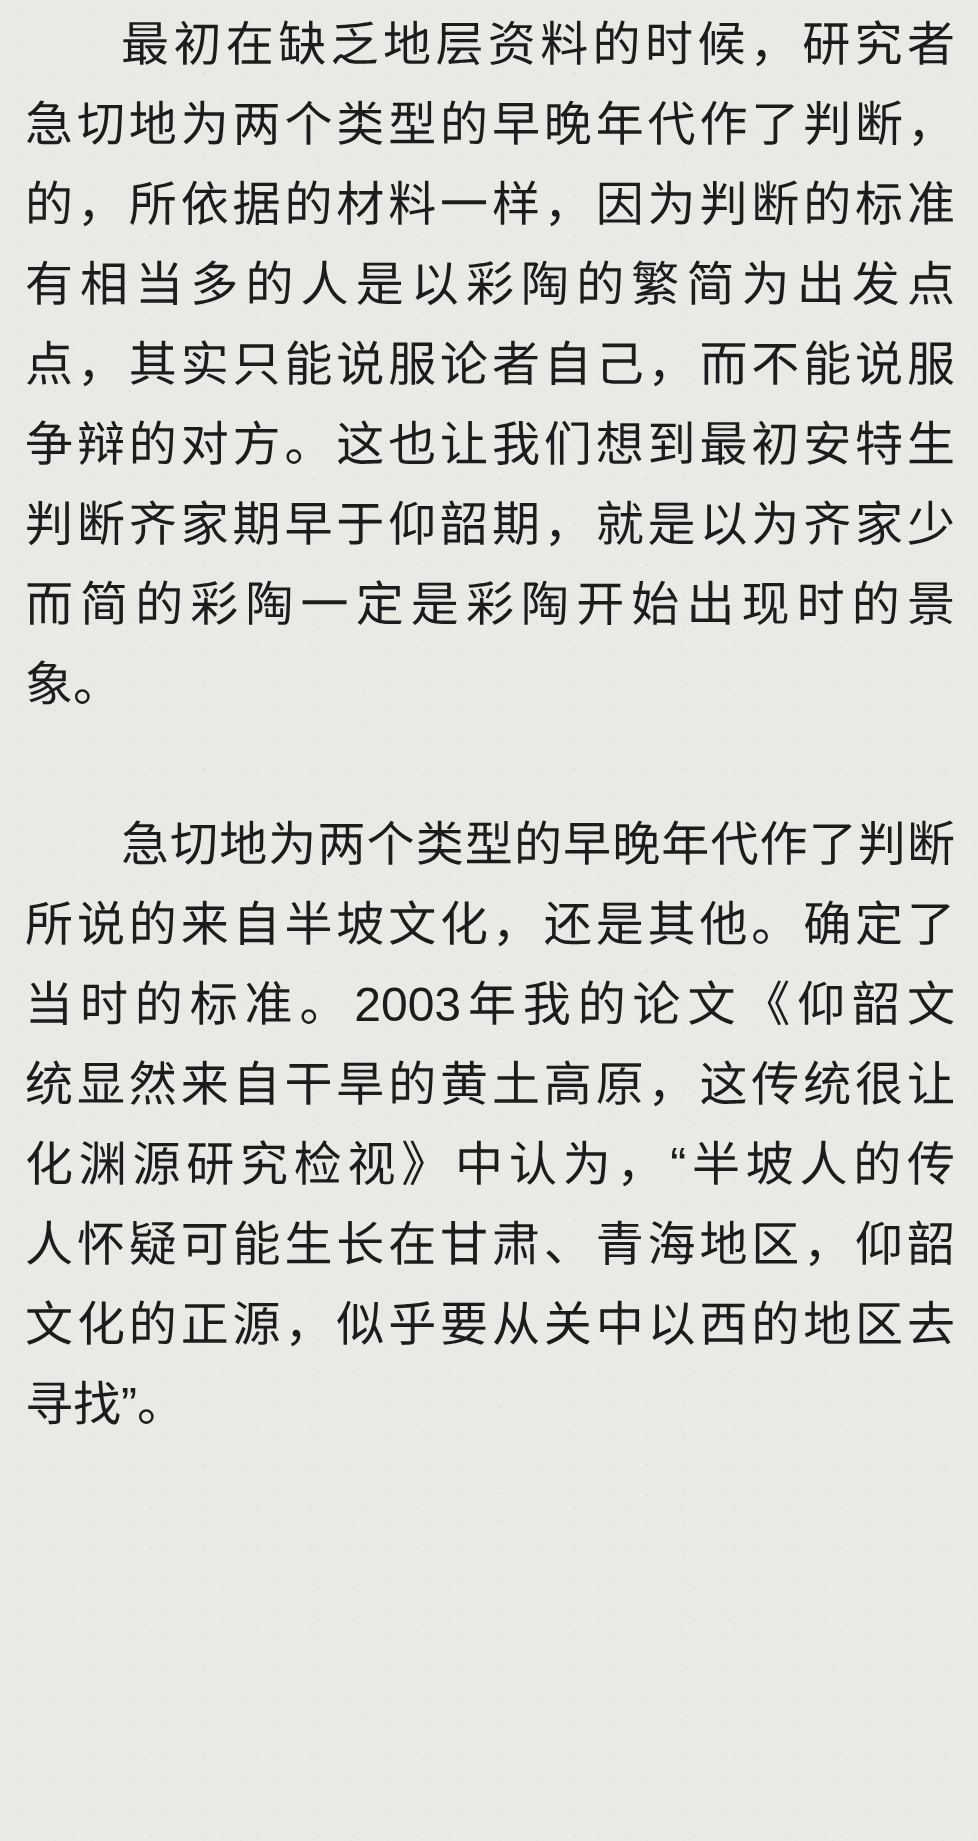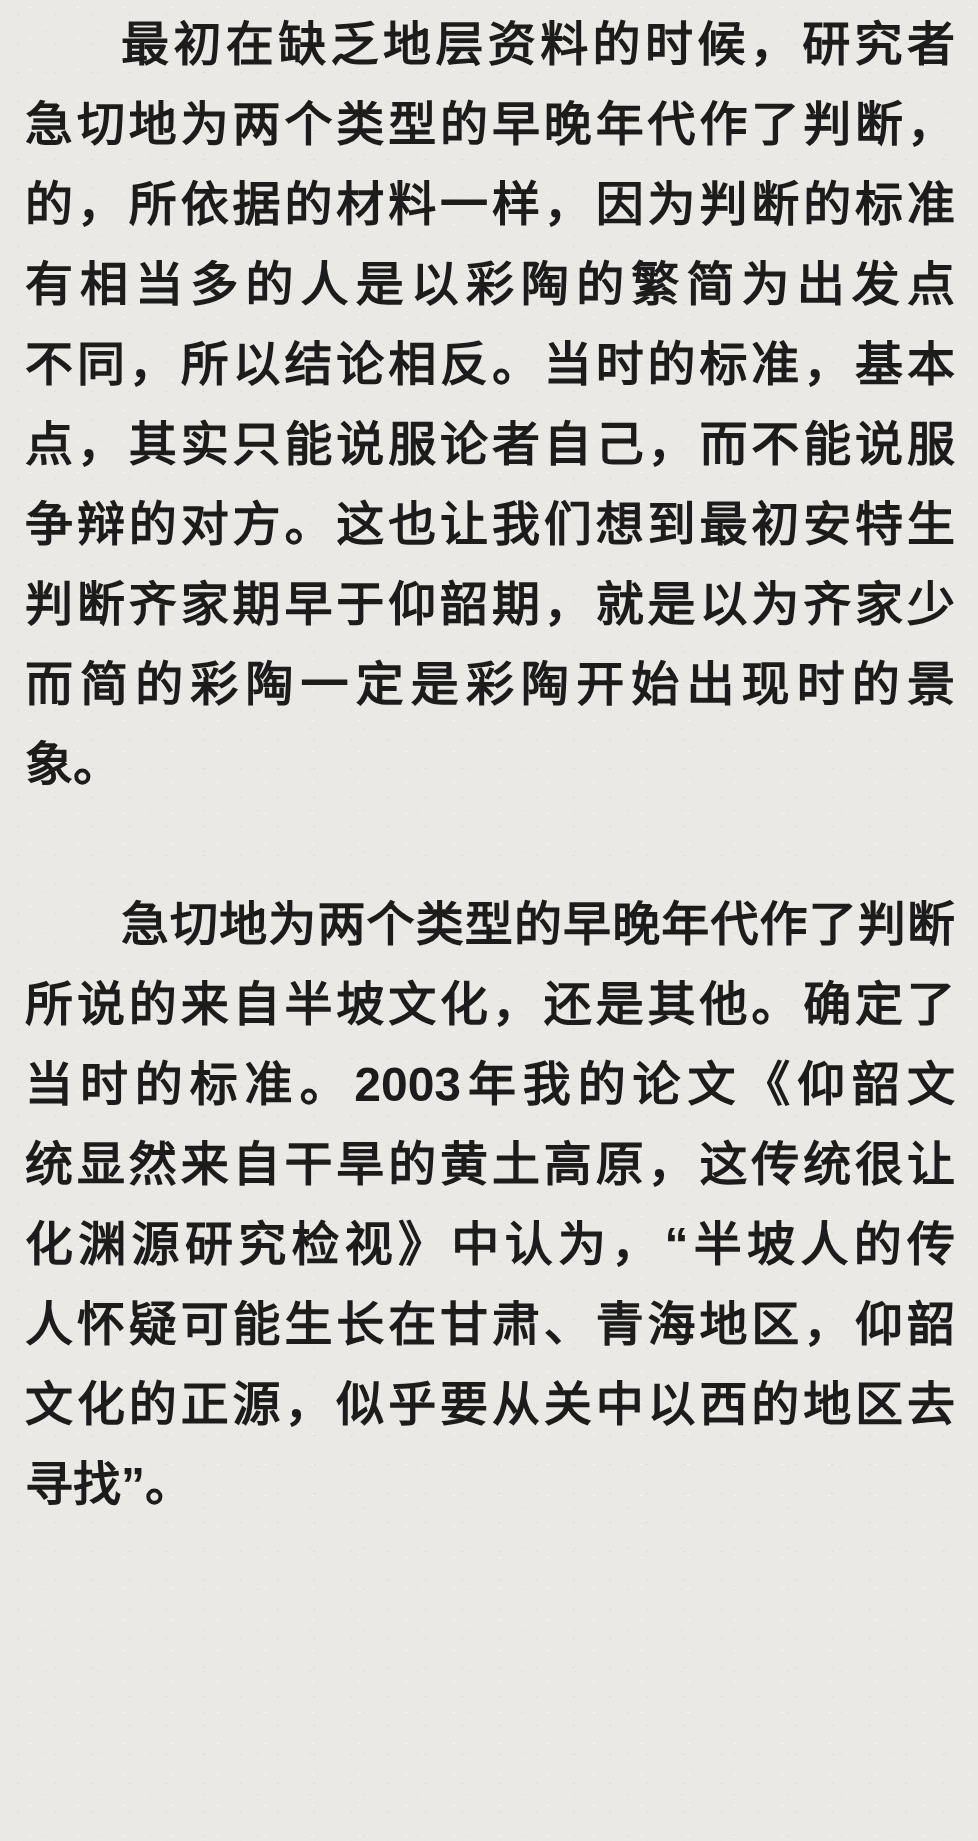--- a/index.html
+++ b/index.html
@@ -23,21 +23,21 @@
     background-position: 0 0, 19px 11px, 7px 23px;
     overflow: hidden;
     color: #1c1c1c;
   }
   .paragraph { margin: 0; }
   .paragraph + .paragraph { margin-top: 80px; } 
   .line {
     height: 80px;
     line-height: 80px;
     font-size: 48px;
-    font-weight: 700;
+    font-weight: 400;
     letter-spacing: 0;
     white-space: nowrap;
     text-align: justify;
     text-align-last: justify;
     -moz-text-align-last: justify;
   }
   .line.indent { padding-left: 96px; } 
   .line.short {
     text-align: left;
     text-align-last: left;
@@ -47,21 +47,20 @@
 </head>
 <body>
 
 <div class="page">
 
   <div class="paragraph">
     <div class="line indent">最初在缺乏地层资料的时候，研究者</div>
     <div class="line">急切地为两个类型的早晚年代作了判断，</div>
     <div class="line">的，所依据的材料一样，因为判断的标准</div>
     <div class="line">有相当多的人是以彩陶的繁简为出发点</div>
-    <div class="line">不同，所以结论相反。当时的标准，基本</div>
     <div class="line">点，其实只能说服论者自己，而不能说服</div>
     <div class="line">争辩的对方。这也让我们想到最初安特生</div>
     <div class="line">判断齐家期早于仰韶期，就是以为齐家少</div>
     <div class="line">而简的彩陶一定是彩陶开始出现时的景</div>
     <div class="line short">象。</div>
   </div>
 
   <div class="paragraph">
     <div class="line indent">急切地为两个类型的早晚年代作了判断</div>
     <div class="line">所说的来自半坡文化，还是其他。确定了</div>

